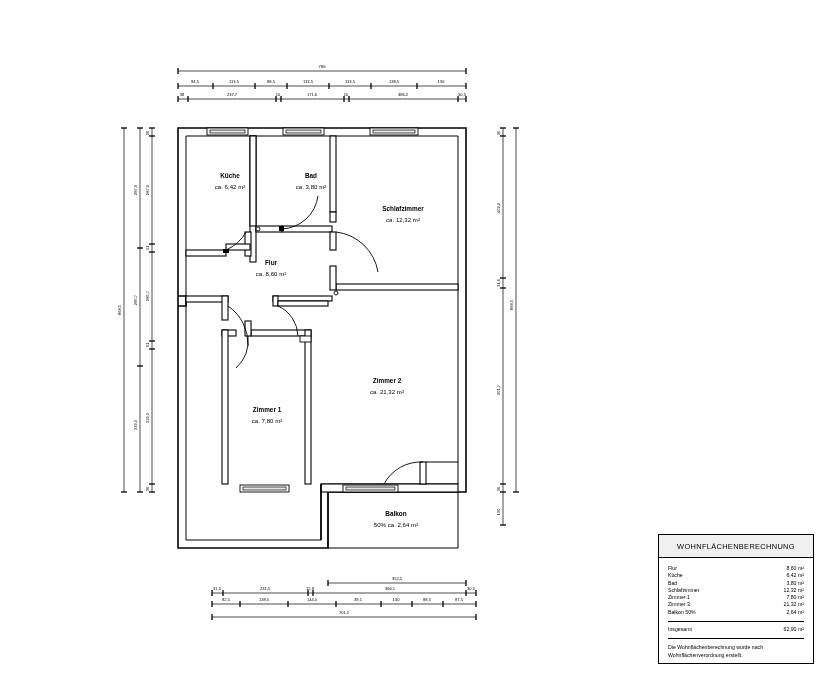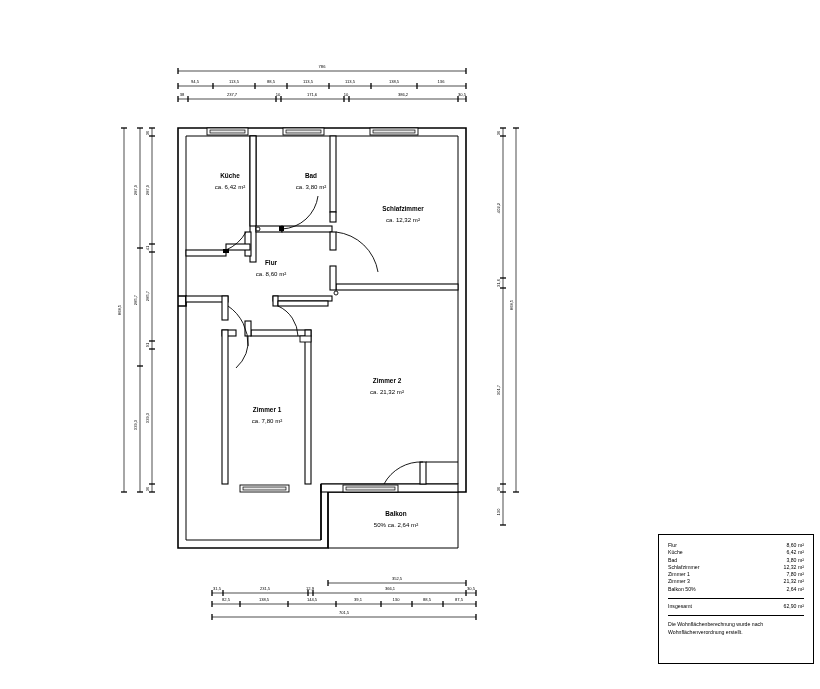--- a/index.html
+++ b/index.html
@@ -318,20 +318,23 @@
 
     <line class="dimline" x1="212" y1="617" x2="476" y2="617"></line>
     <line class="dimtick" x1="212" y1="614" x2="212" y2="620"></line>
     <line class="dimtick" x1="476" y1="614" x2="476" y2="620"></line>
     <text class="dimtxt" x="344" y="614">701,5</text>
   </g>
 
 </svg>
 
 <div id="legend">
+  <div id="legend-head">
+    <span id="legend-title">WOHNFLÄCHENBERECHNUNG</span>
+  </div>
   <div id="legend-body">
     <div class="lrow">
       <span>Flur</span>
       <span>8,60 m²</span>
     </div>
     <div class="lrow">
       <span>Küche</span>
       <span>6,42 m²</span>
     </div>
     <div class="lrow">

